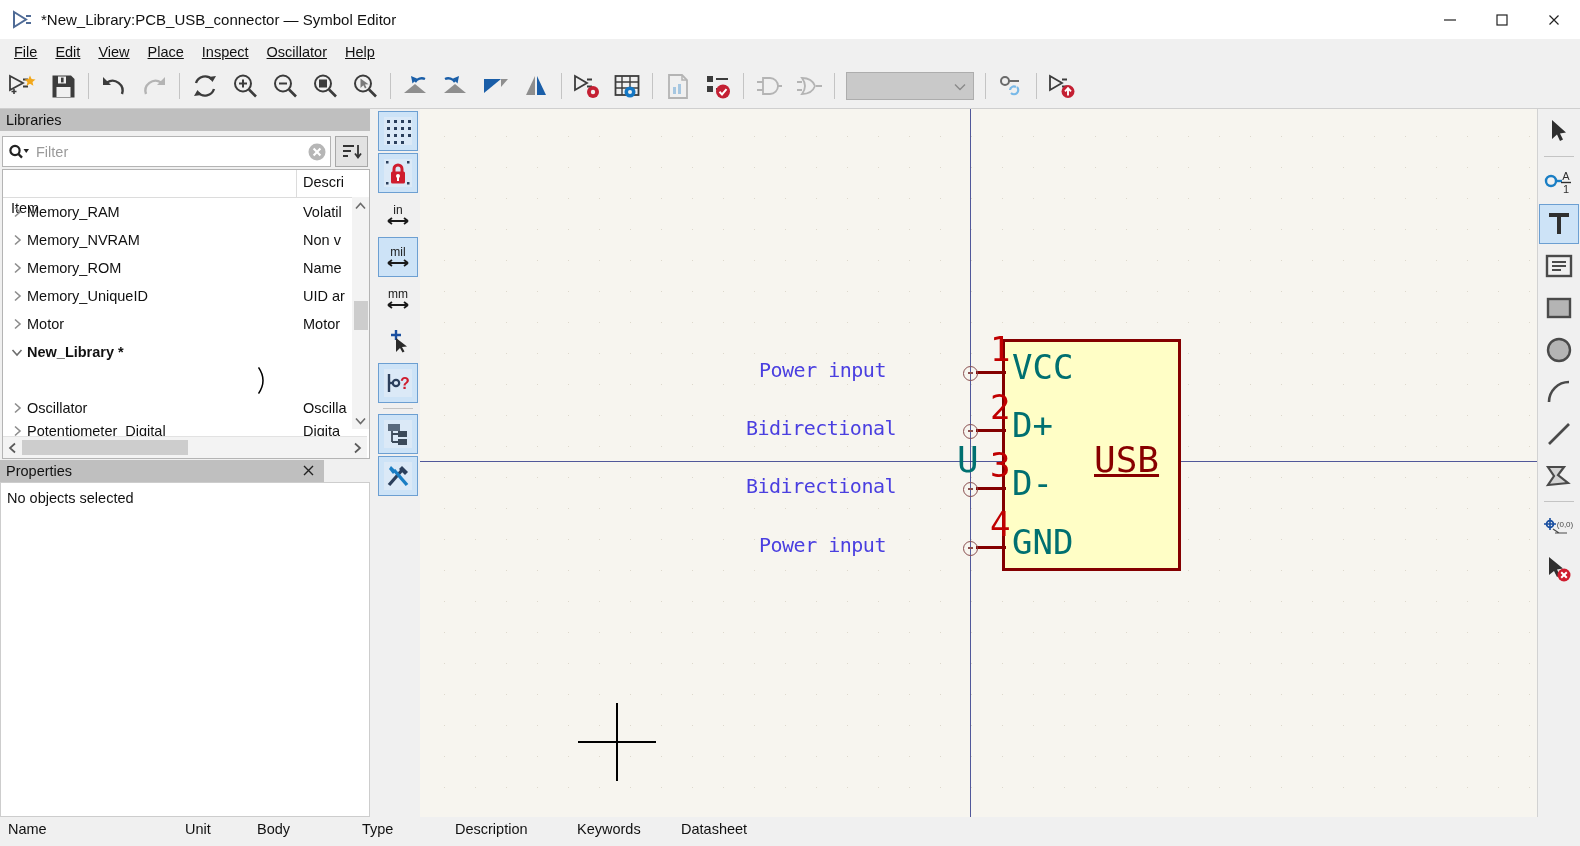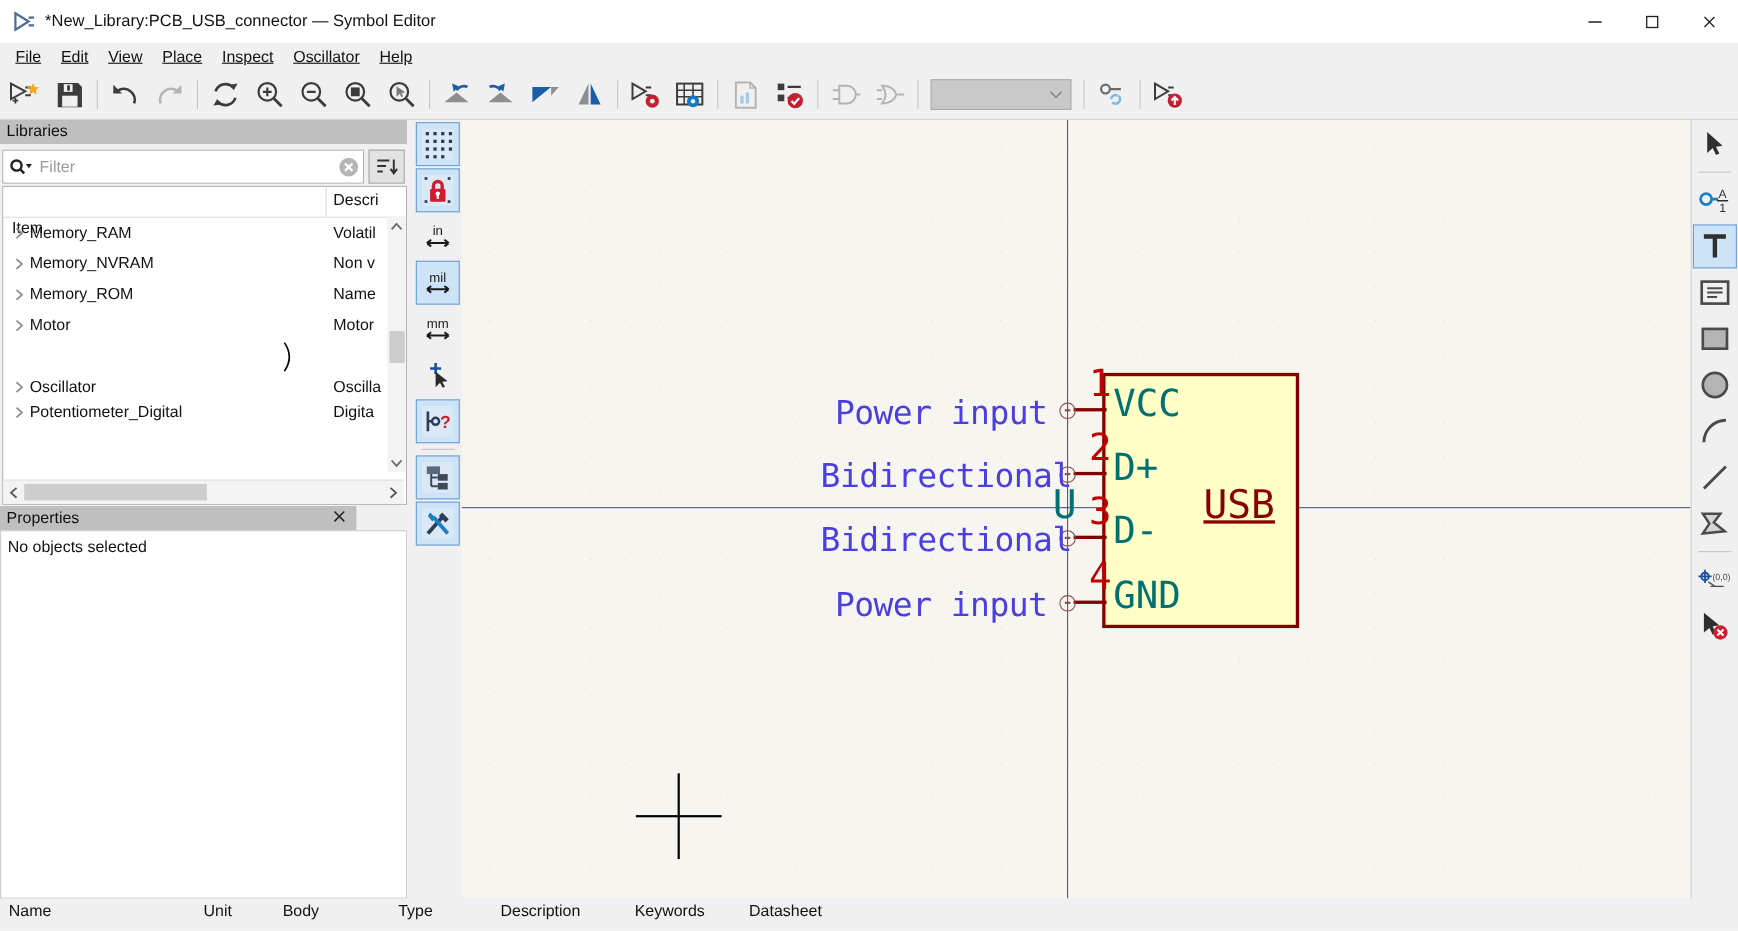--- a/index.html
+++ b/index.html
@@ -112,21 +112,21 @@
   .crosshair .cv{position:absolute;left:38px;top:0;width:1.6px;height:78px;background:#000;}
 
   .symwrap{position:absolute;left:0;top:0;width:1117px;height:708px;}
   .sym-body{position:absolute;left:582px;top:230px;width:179px;height:232px;
             background:#fffec6;border:3.5px solid #840000;box-sizing:border-box;}
   .pinline{position:absolute;height:3px;background:#840000;}
   .pincirc{position:absolute;width:13px;height:13px;border:1.4px solid #8a4f4f;
            border-radius:50%;background:transparent;}
   .pincirc::before{content:"";position:absolute;left:4px;top:5px;width:5px;height:2px;background:#8a4f4f;}
   .ptxt{position:absolute;white-space:nowrap;font-family:"DejaVu Sans Mono",monospace;}
-  .etype{color:#4a3fe0;font-size:30px;letter-spacing:-0.5px;text-align:center;}
+  .etype{color:#4a3fe0;font-size:20px;letter-spacing:-0.5px;text-align:center;}
   .pnum{color:#c00000;font-size:34px;font-weight:500;}
   .pname{color:#007070;font-size:34px;}
   .refdes{color:#007070;font-size:36px;}
   .valtxt{color:#880000;font-size:36px;text-decoration:underline;}
 
   
   .bottombar{position:absolute;left:0;top:817px;width:1580px;height:29px;background:#f0f0f0;}
   .bb{position:absolute;top:4px;font-size:14.5px;color:#111;}
 </style>
 </head>
@@ -435,31 +435,48 @@
           <div class="tr">
             <span class="arw">
               <svg width="9" height="12">
                   <path d="M2 1.5 L7 6 L2 10.5" fill="none" stroke="#8d8d8d" stroke-width="1.6"></path>
                 </svg>
             </span>
             <span class="nm">Memory_ROM</span>
             <span class="ds">Name </span>
           </div>
 
-
           <div class="tr">
             <span class="arw">
               <svg width="9" height="12">
                   <path d="M2 1.5 L7 6 L2 10.5" fill="none" stroke="#8d8d8d" stroke-width="1.6"></path>
                 </svg>
             </span>
+            <span class="nm">Memory_UniqueID</span>
+            <span class="ds">UID ar</span>
+          </div>
+
+          <div class="tr">
+            <span class="arw">
+              <svg width="9" height="12">
+                  <path d="M2 1.5 L7 6 L2 10.5" fill="none" stroke="#8d8d8d" stroke-width="1.6"></path>
+                </svg>
+            </span>
             <span class="nm">Motor</span>
             <span class="ds">Motor</span>
           </div>
 
+          <div class="tr bold">
+            <span class="arw">
+              <svg width="12" height="9">
+                  <path d="M1.5 2 L6 7 L10.5 2" fill="none" stroke="#6d6d6d" stroke-width="1.6"></path>
+                </svg>
+            </span>
+            <span class="nm">New_Library *</span>
+          </div>
 
           <div class="selrow">
             <span class="selcap">
               <svg width="14" height="27" viewBox="0 0 14 27">
                 <path d="M0.5 0.5 q9 13 0 26" fill="#fff" stroke="#000" stroke-width="1.5"></path>
               </svg>
             </span>
           </div>
 
           <div class="tr">

